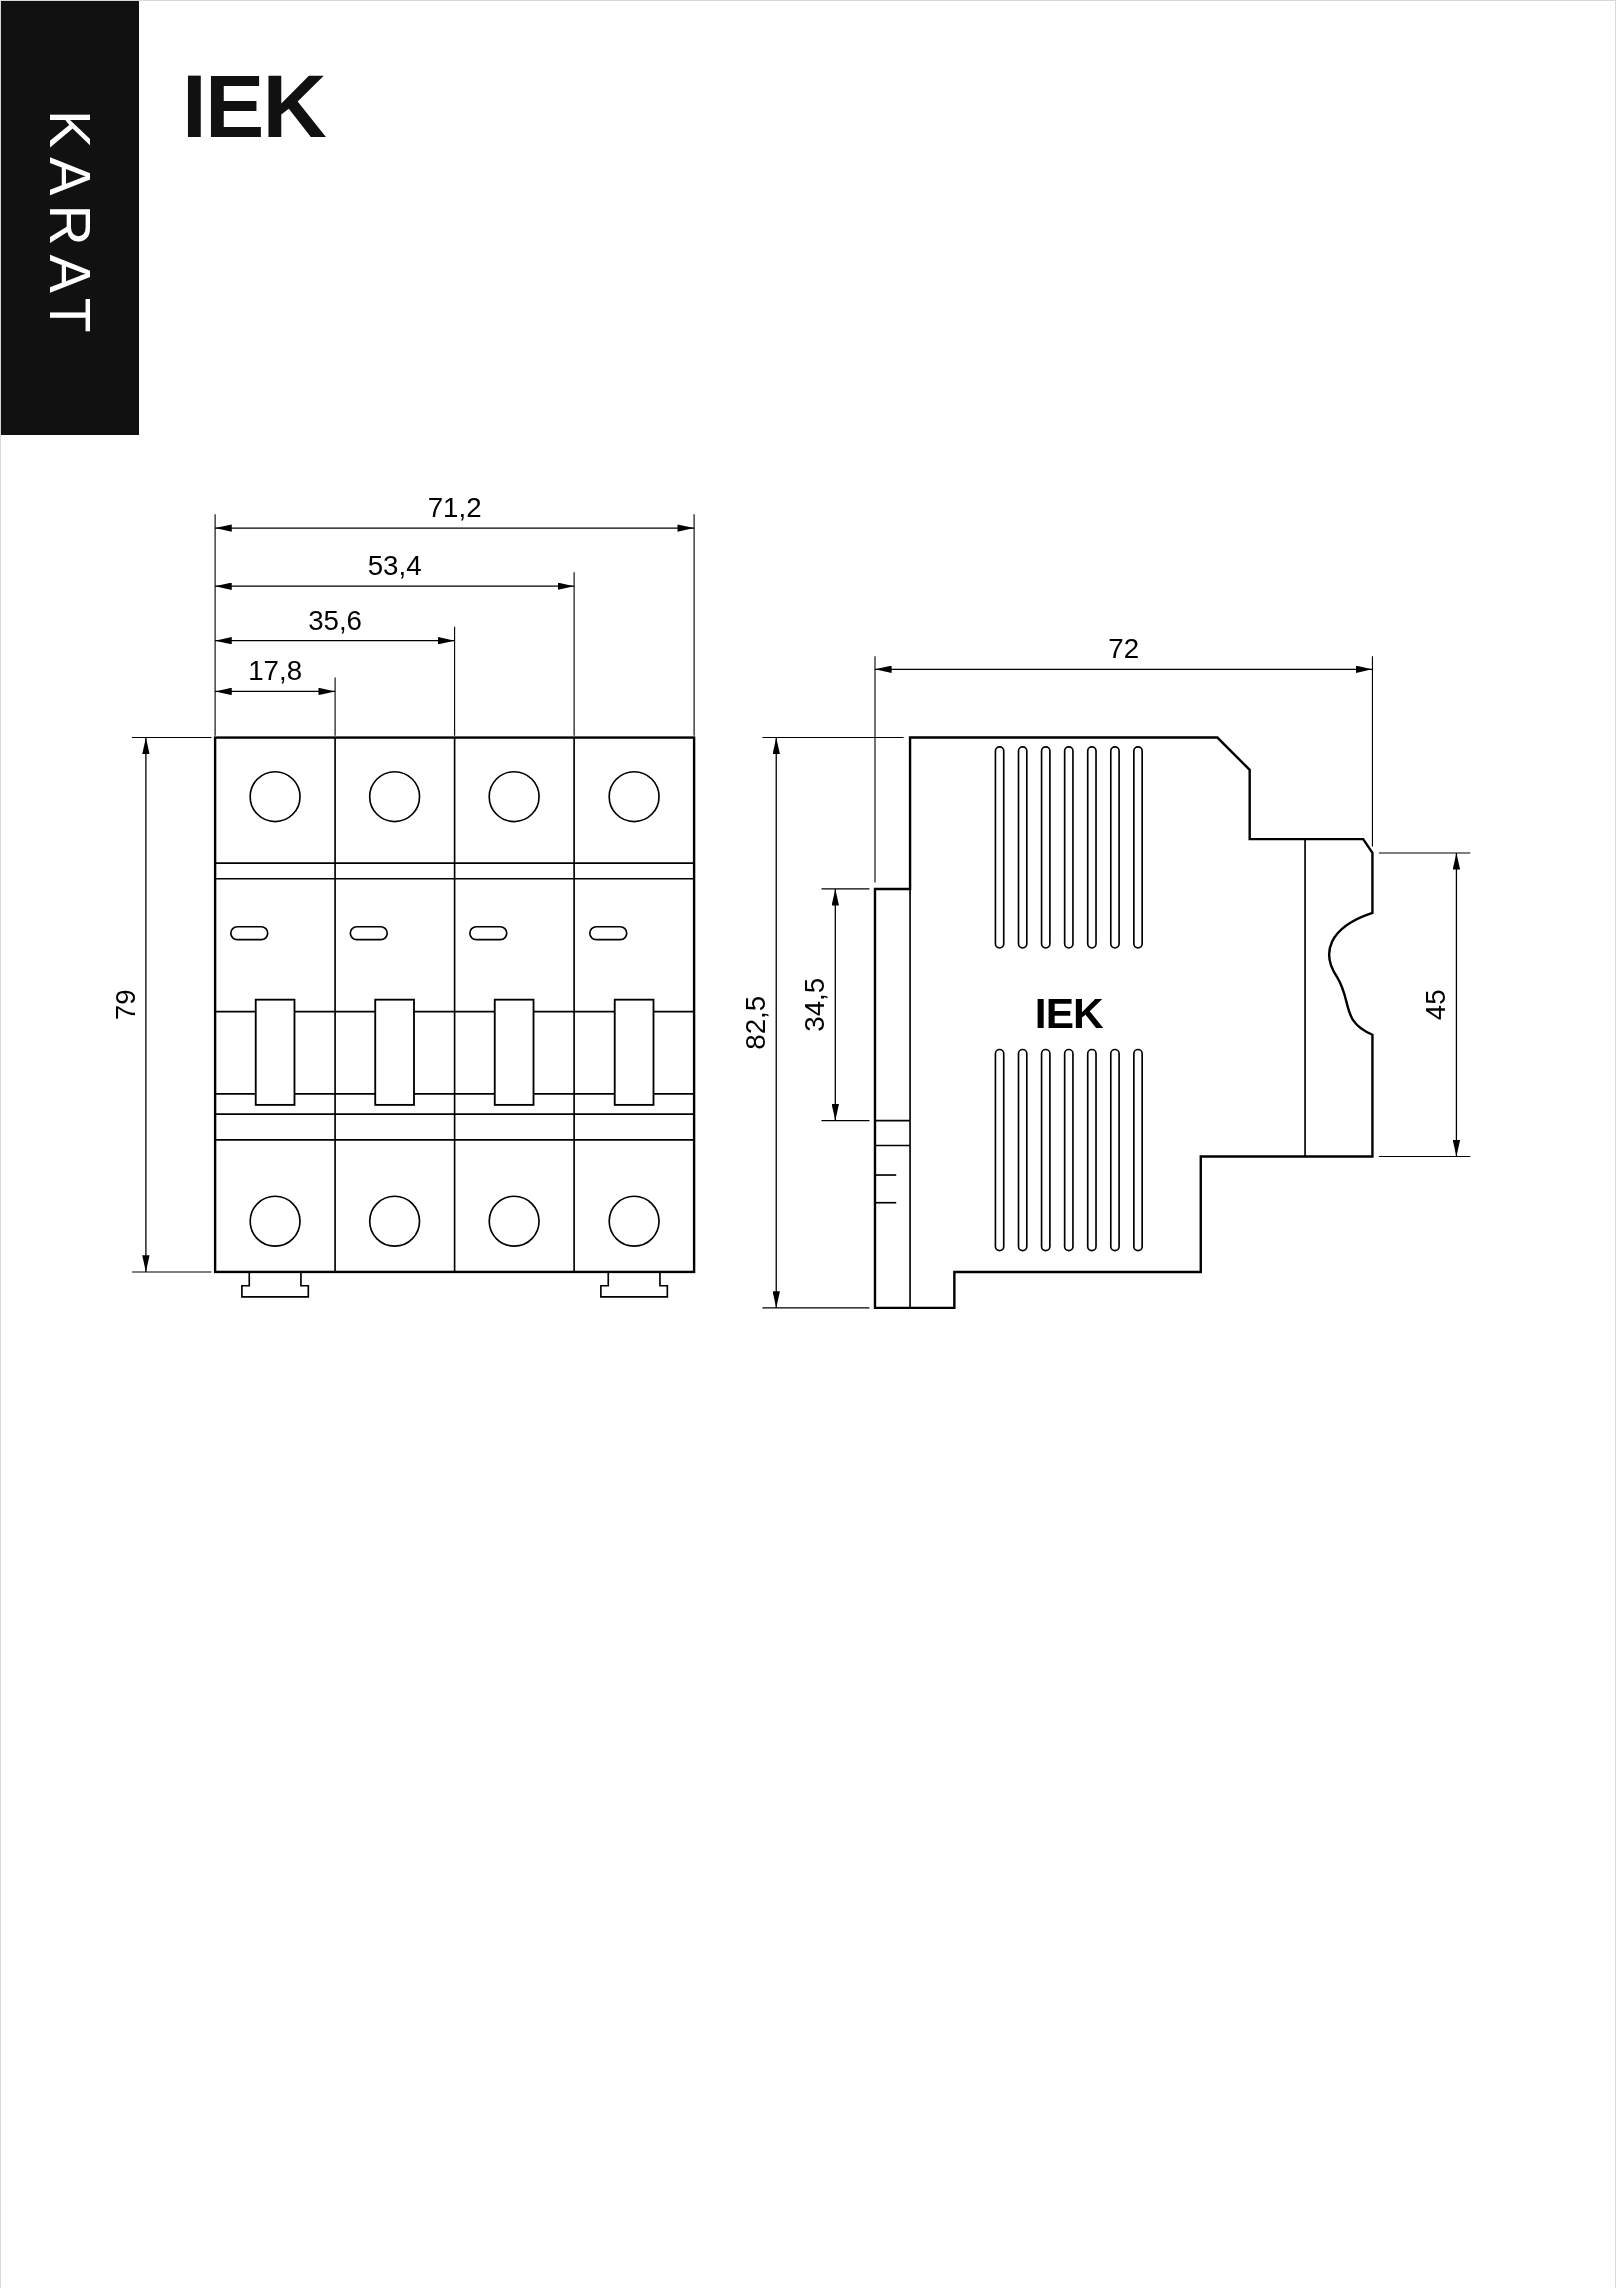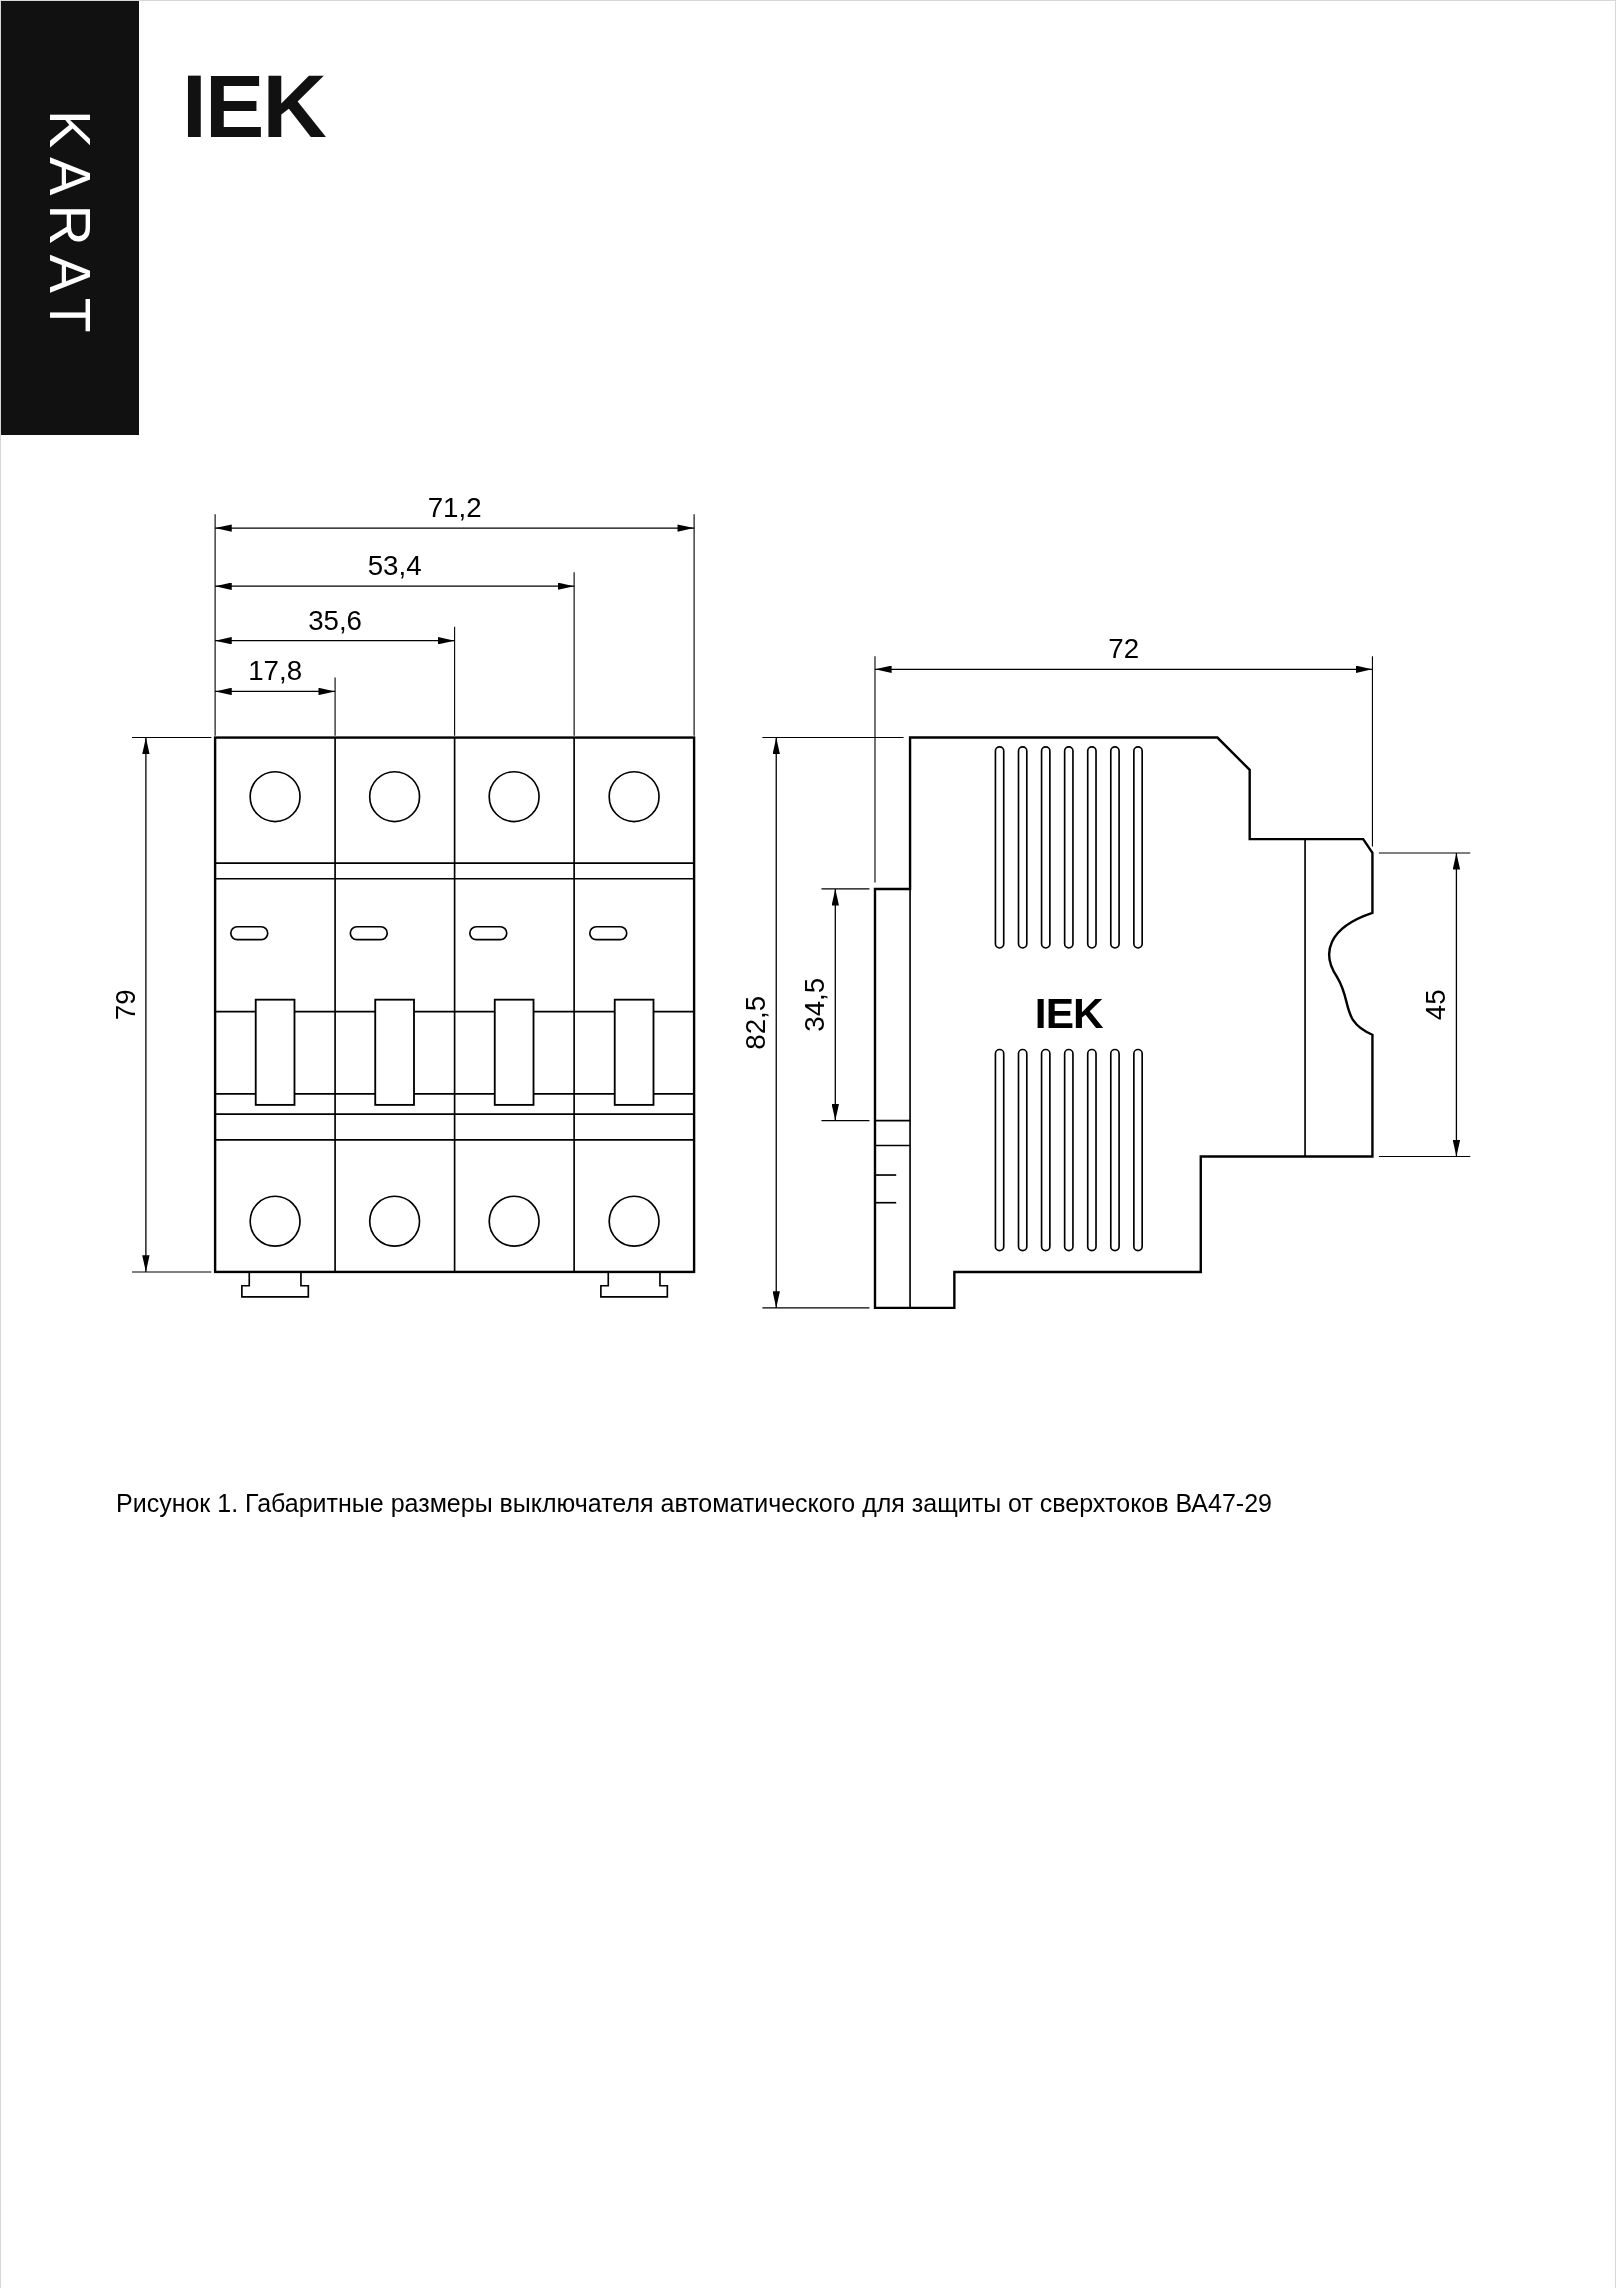--- a/index.html
+++ b/index.html
@@ -205,16 +205,15 @@
       <line class="dim" x1="904" y1="962" x2="904" y2="1213" marker-start="url(#arrow)" marker-end="url(#arrow)"></line>
       <line class="dim" x1="1577" y1="923" x2="1577" y2="1252" marker-start="url(#arrow)" marker-end="url(#arrow)"></line>
 
       <text class="dimtxt" x="1216.5" y="712">72</text>
       <text class="dimtxt" x="828" y="1107" transform="rotate(-90 828 1107)">82,5</text>
       <text class="dimtxt" x="892" y="1087.5" transform="rotate(-90 892 1087.5)">34,5</text>
       <text class="dimtxt" x="1565" y="1087.5" transform="rotate(-90 1565 1087.5)">45</text>
     </g>
   </svg>
 
-  <div class="caption">Рисунок 1. Габаритные размеры выключателя автоматического для защиты от сверхтоков ВА47-29</div>
 
 </div>
 
 
 </body></html>

